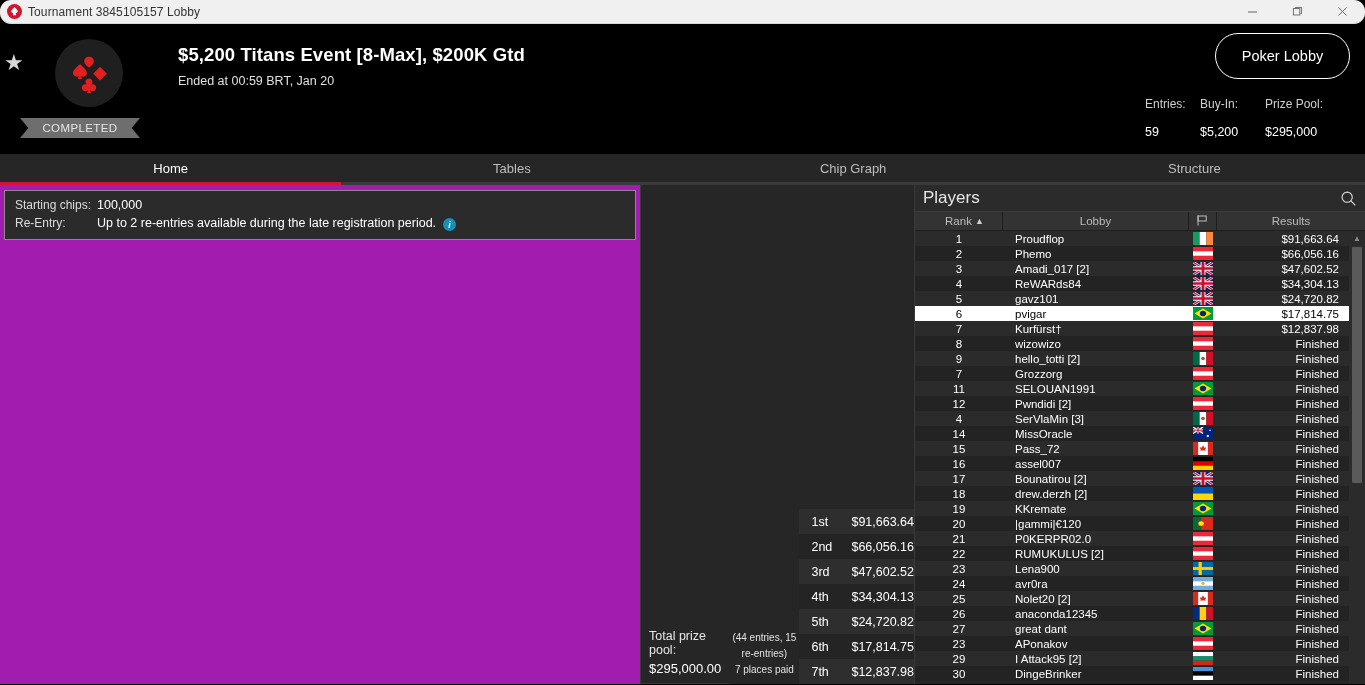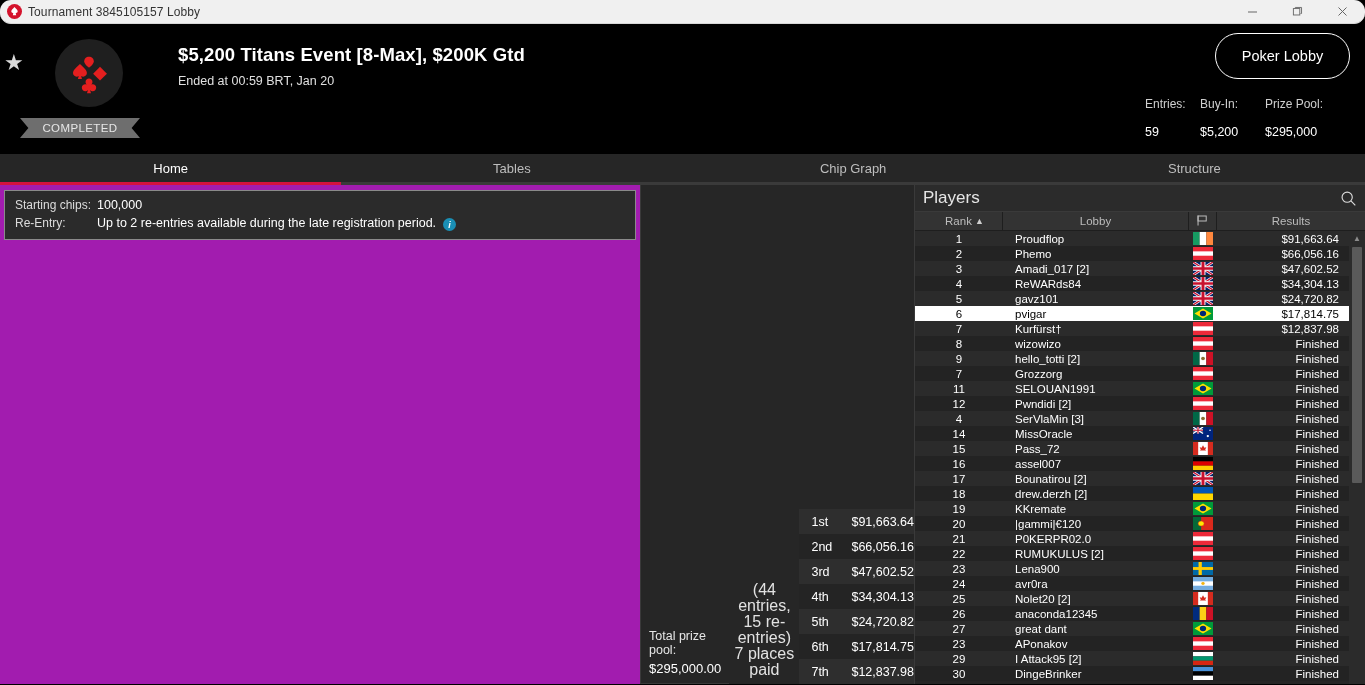--- a/index.html
+++ b/index.html
@@ -93,21 +93,21 @@
 
   
   .col-prize {
     width: 275px; border-left: 1px solid #3a3a3a; border-right: 1px solid #3a3a3a;
     background: #262626; display: flex; flex-direction: row; align-items: flex-end;
   }
   .prize-head { padding: 6px 8px 7px 8px; border-bottom: 1px solid #3a3a3a; }
   .prize-head-label { font-size: 12.5px; color: #e6e6e6; }
   .prize-head-value { font-size: 13px; color: #ffffff; margin-top: 4px; }
   .prize-sub {
-    text-align: center; padding: 5px 0 6px 0; font-size: 16px; color: #e2e2e2;
+    text-align: center; padding: 5px 0 6px 0; font-size: 10px; color: #e2e2e2;
     background: #262626; line-height: 16px;
   }
   .prize-row { display: flex; height: 25px; align-items: center; font-size: 12.5px; }
   .prize-row.odd { background: #2e2e2e; }
   .prize-row.even { background: #242424; }
   .prize-place { width: 52px; padding-left: 12px; color: #ffffff; }
   .prize-amt { color: #ffffff; }
 
   
   .col-players { flex: 1; display: flex; flex-direction: column; background: #262626; }

